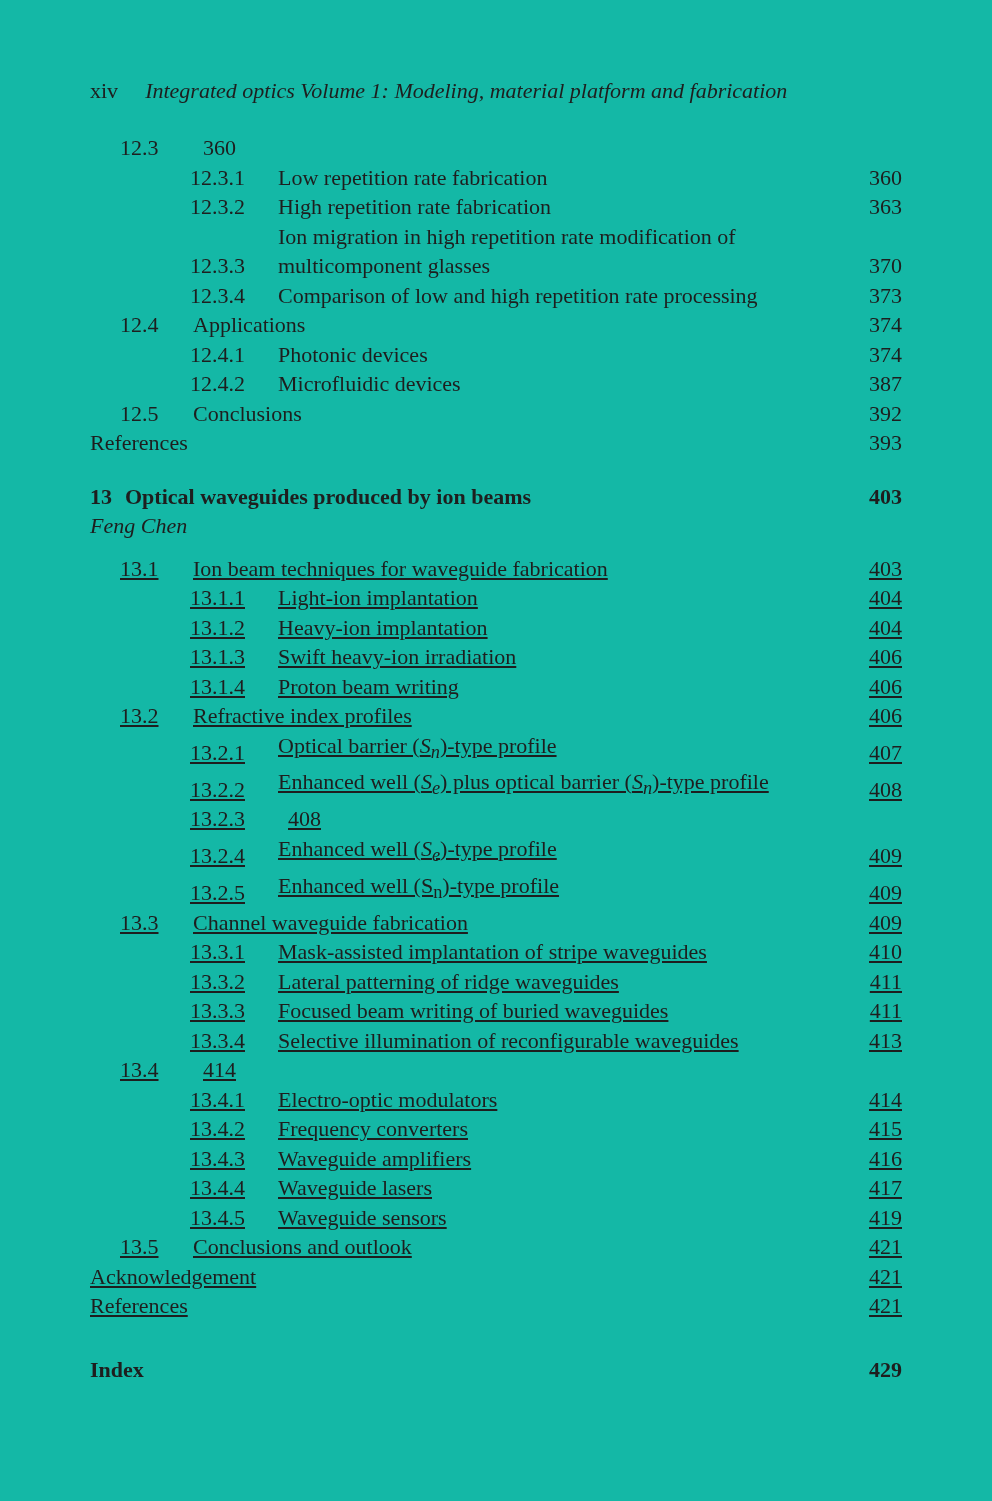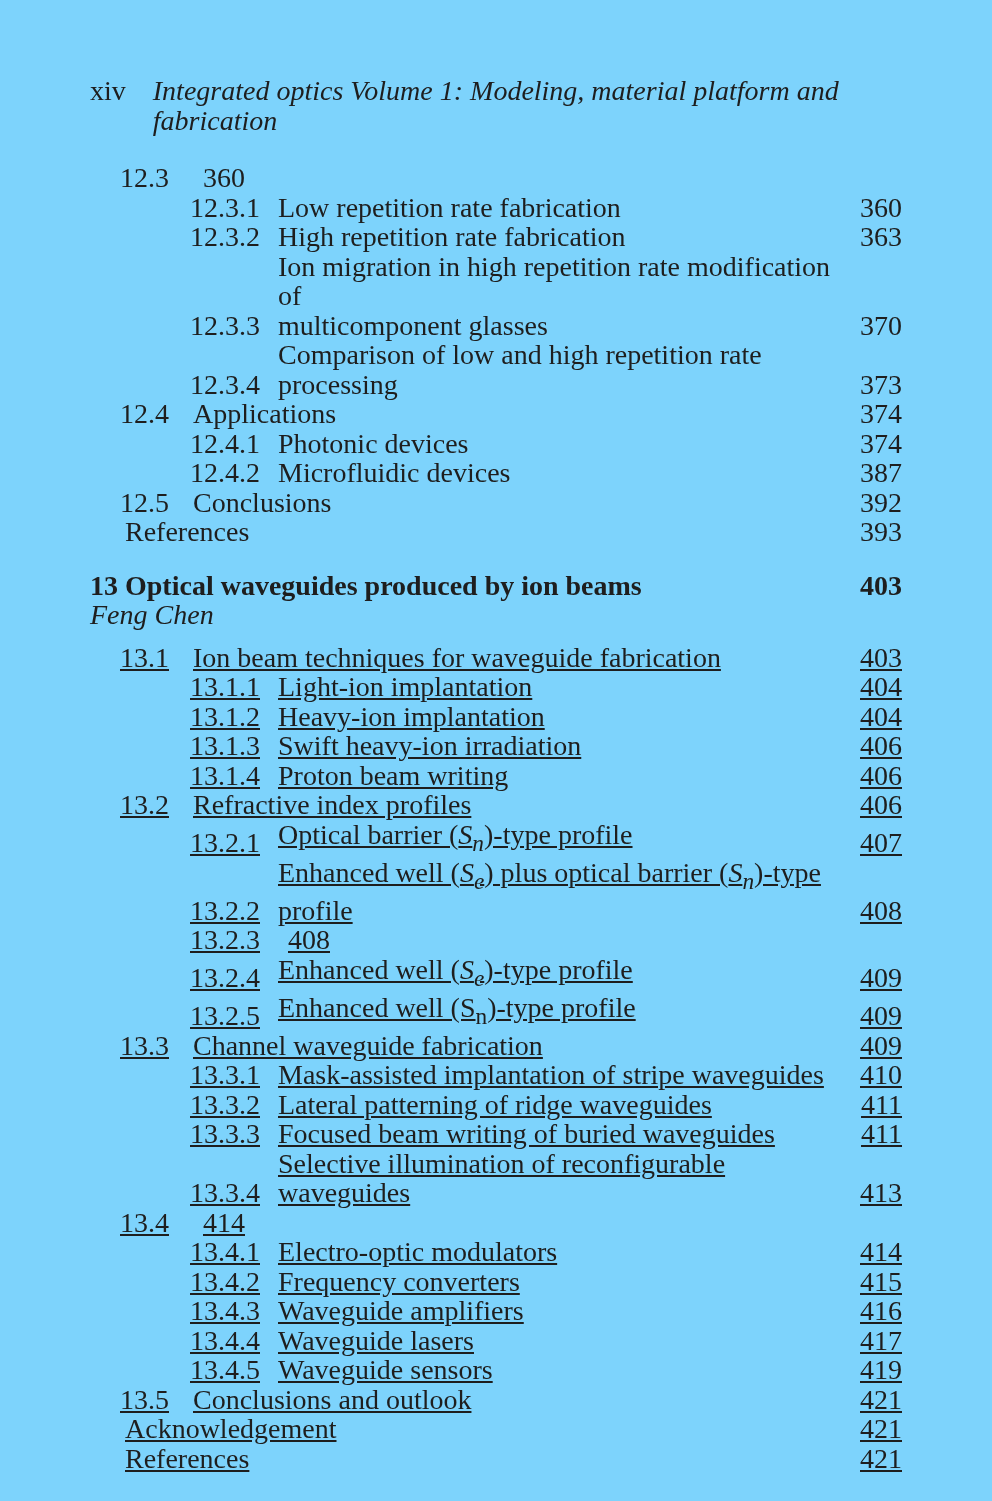--- a/index.html
+++ b/index.html
@@ -1,40 +1,40 @@
 <!DOCTYPE html>
 <html><head>
 <meta charset="utf-8">
 <style>
   html, body { margin: 0; padding: 0; background: #ffffff; }
   .page {
     position: relative;
     width: 992px;
     height: 1501px;
-    background: #7dd3fc;
+    background: #14b8a6;
     box-sizing: border-box;
     padding: 76px 90px 0 90px;
     font-family: "Liberation Serif", serif;
-    font-size: 28px;
+    font-size: 22px;
     color: #1e1e1e;
     overflow: hidden;
   }
   .page-header { display: flex; line-height: 30px; }
   .folio { flex: none; }
   .running-title { font-style: italic; margin-left: 27px; }
 
   .toc { margin-top: 27px; }
   .row { display: flex; align-items: flex-end; line-height: 29.5px; }
   .row .num { flex: none; }
   .row .title { flex: 1 1 auto; }
   .row .page-num { flex: none; text-align: right; margin-left: 10px; }
 
   .lvl-1 .num { margin-left: 30px; width: 73px; }
   .lvl-2 .num { margin-left: 100px; width: 88px; }
-  .lvl-0 .title { margin-left: 35px; }
+  .lvl-0 .title { }
   .lvl-chapter .num { width: 35px; }
 
   .bold { font-weight: bold; }
 
   .chapter-block { margin-top: 24px; }
   .author-row { font-style: italic; line-height: 29.5px; }
   .chapter-entries { margin-top: 13px; text-decoration: underline; }
   .index-block { margin-top: 34px; }
 </style>
 </head>

